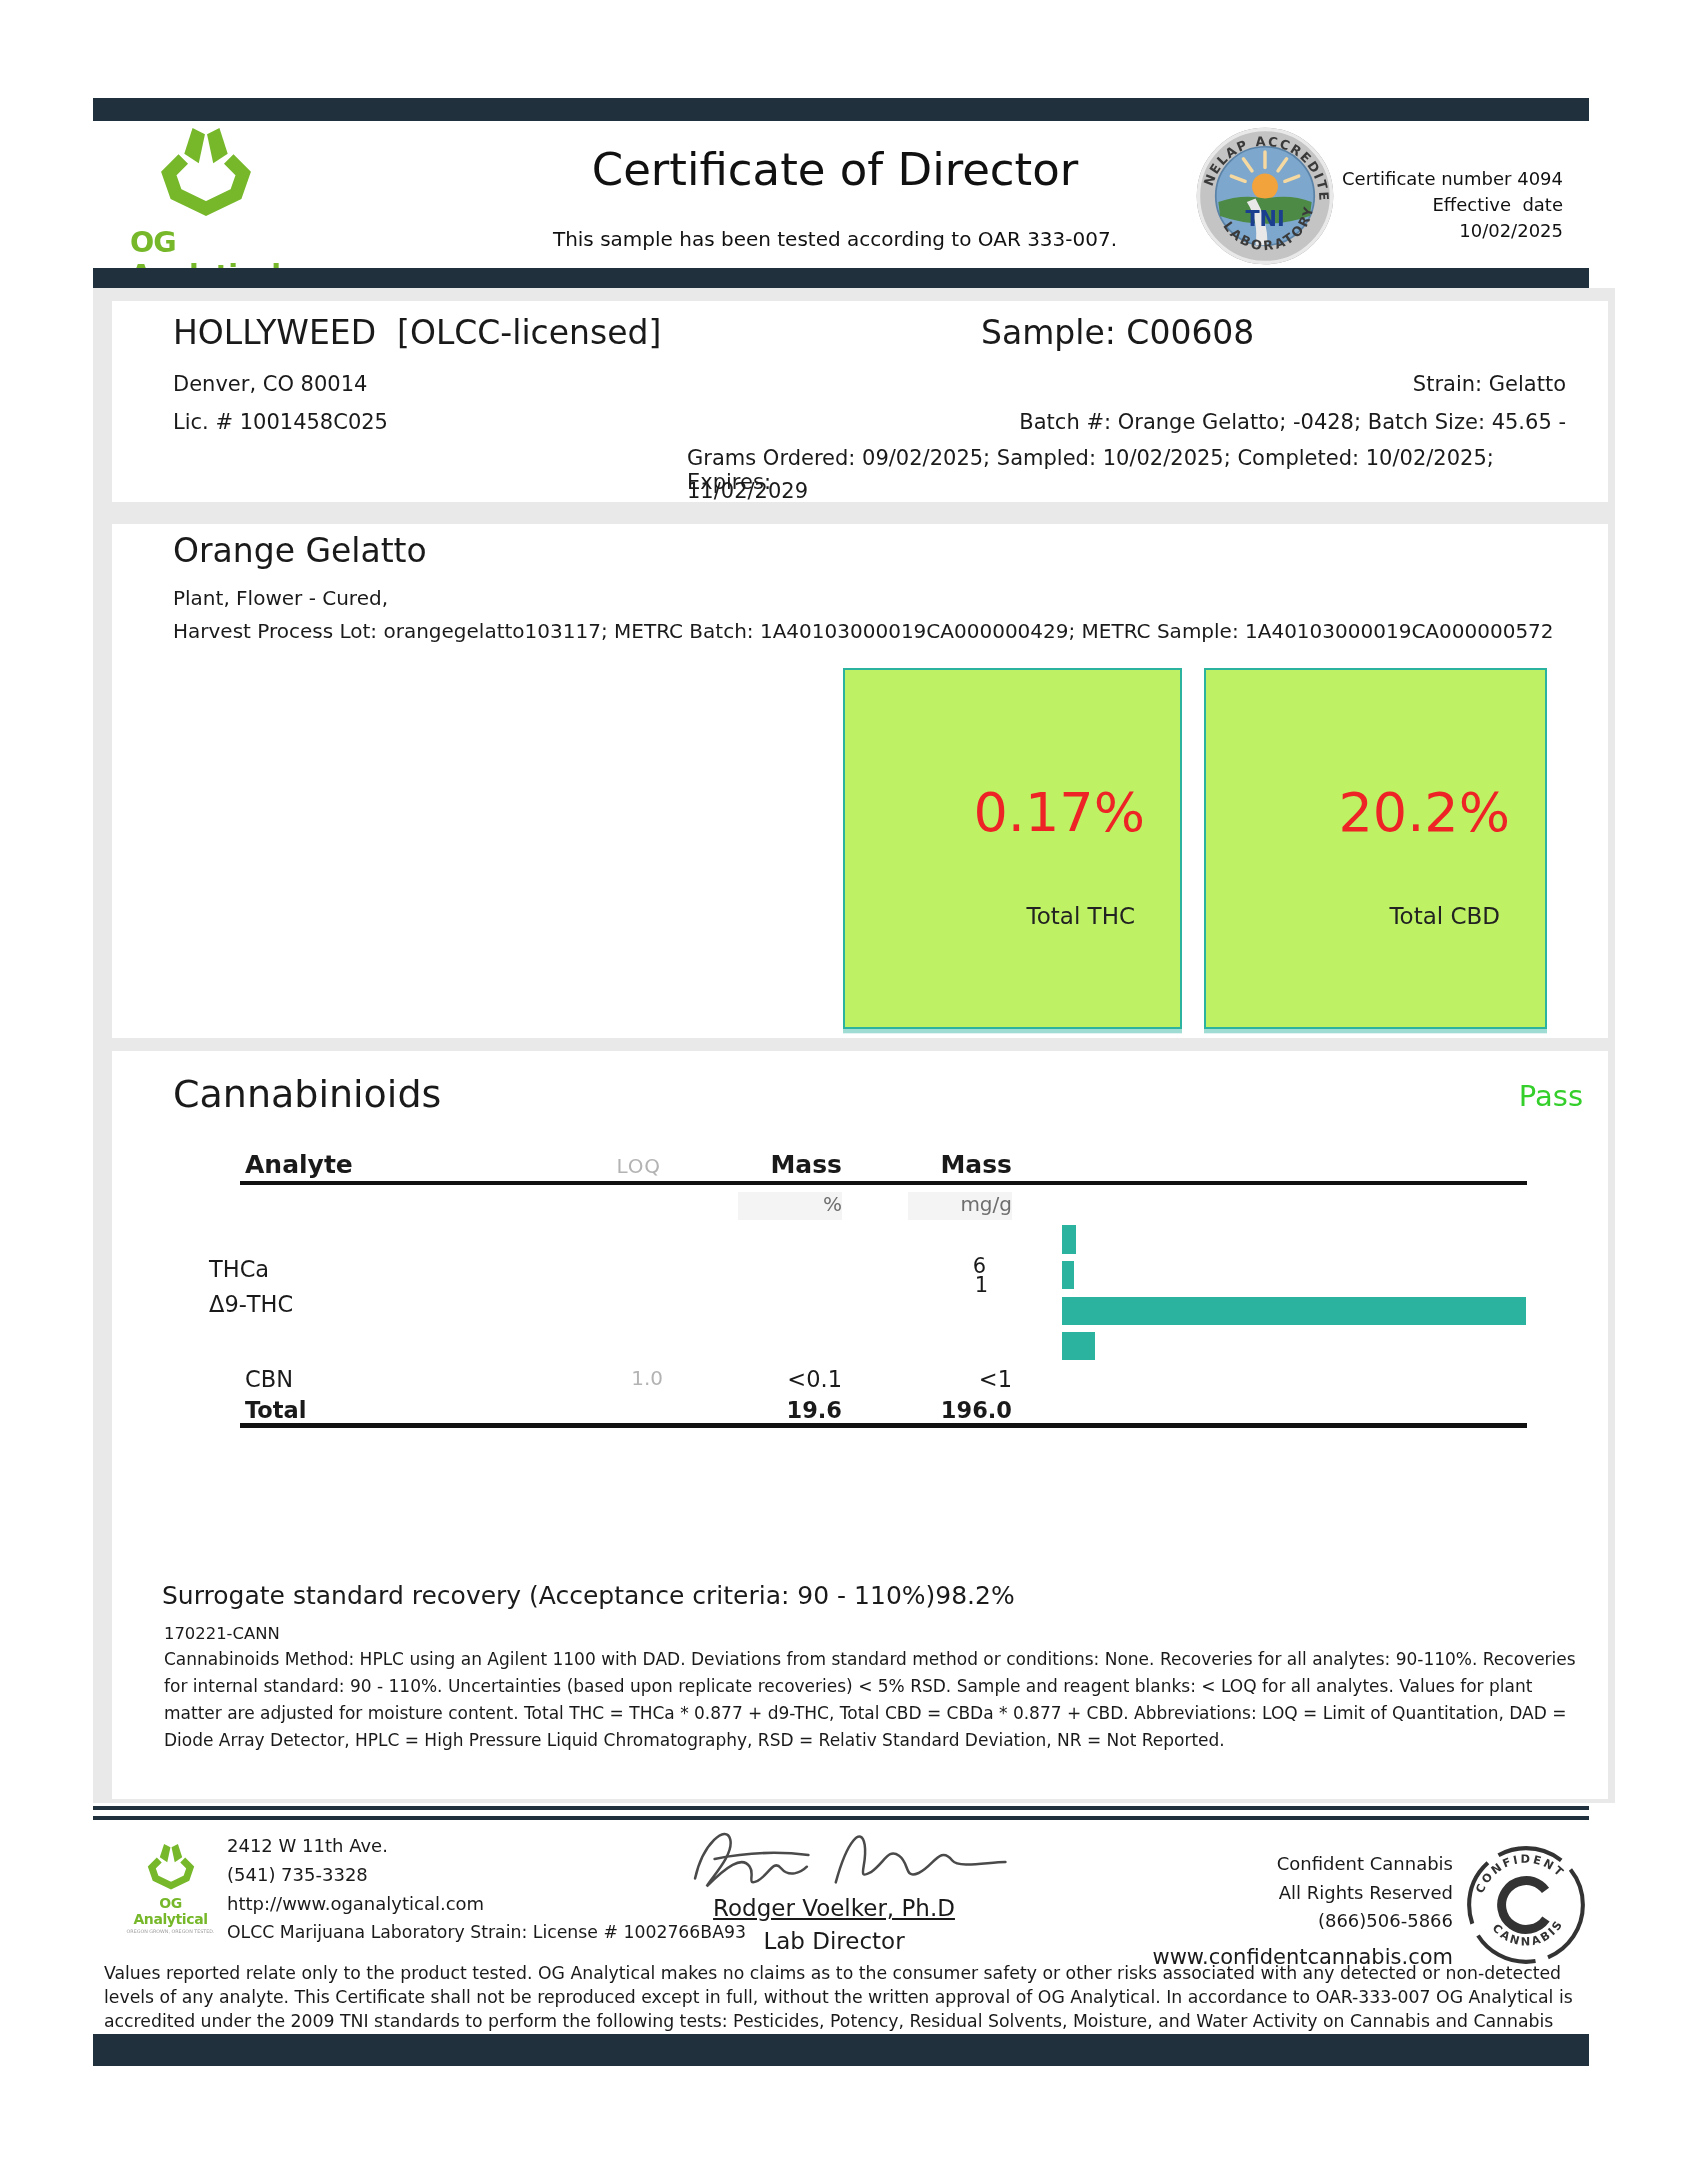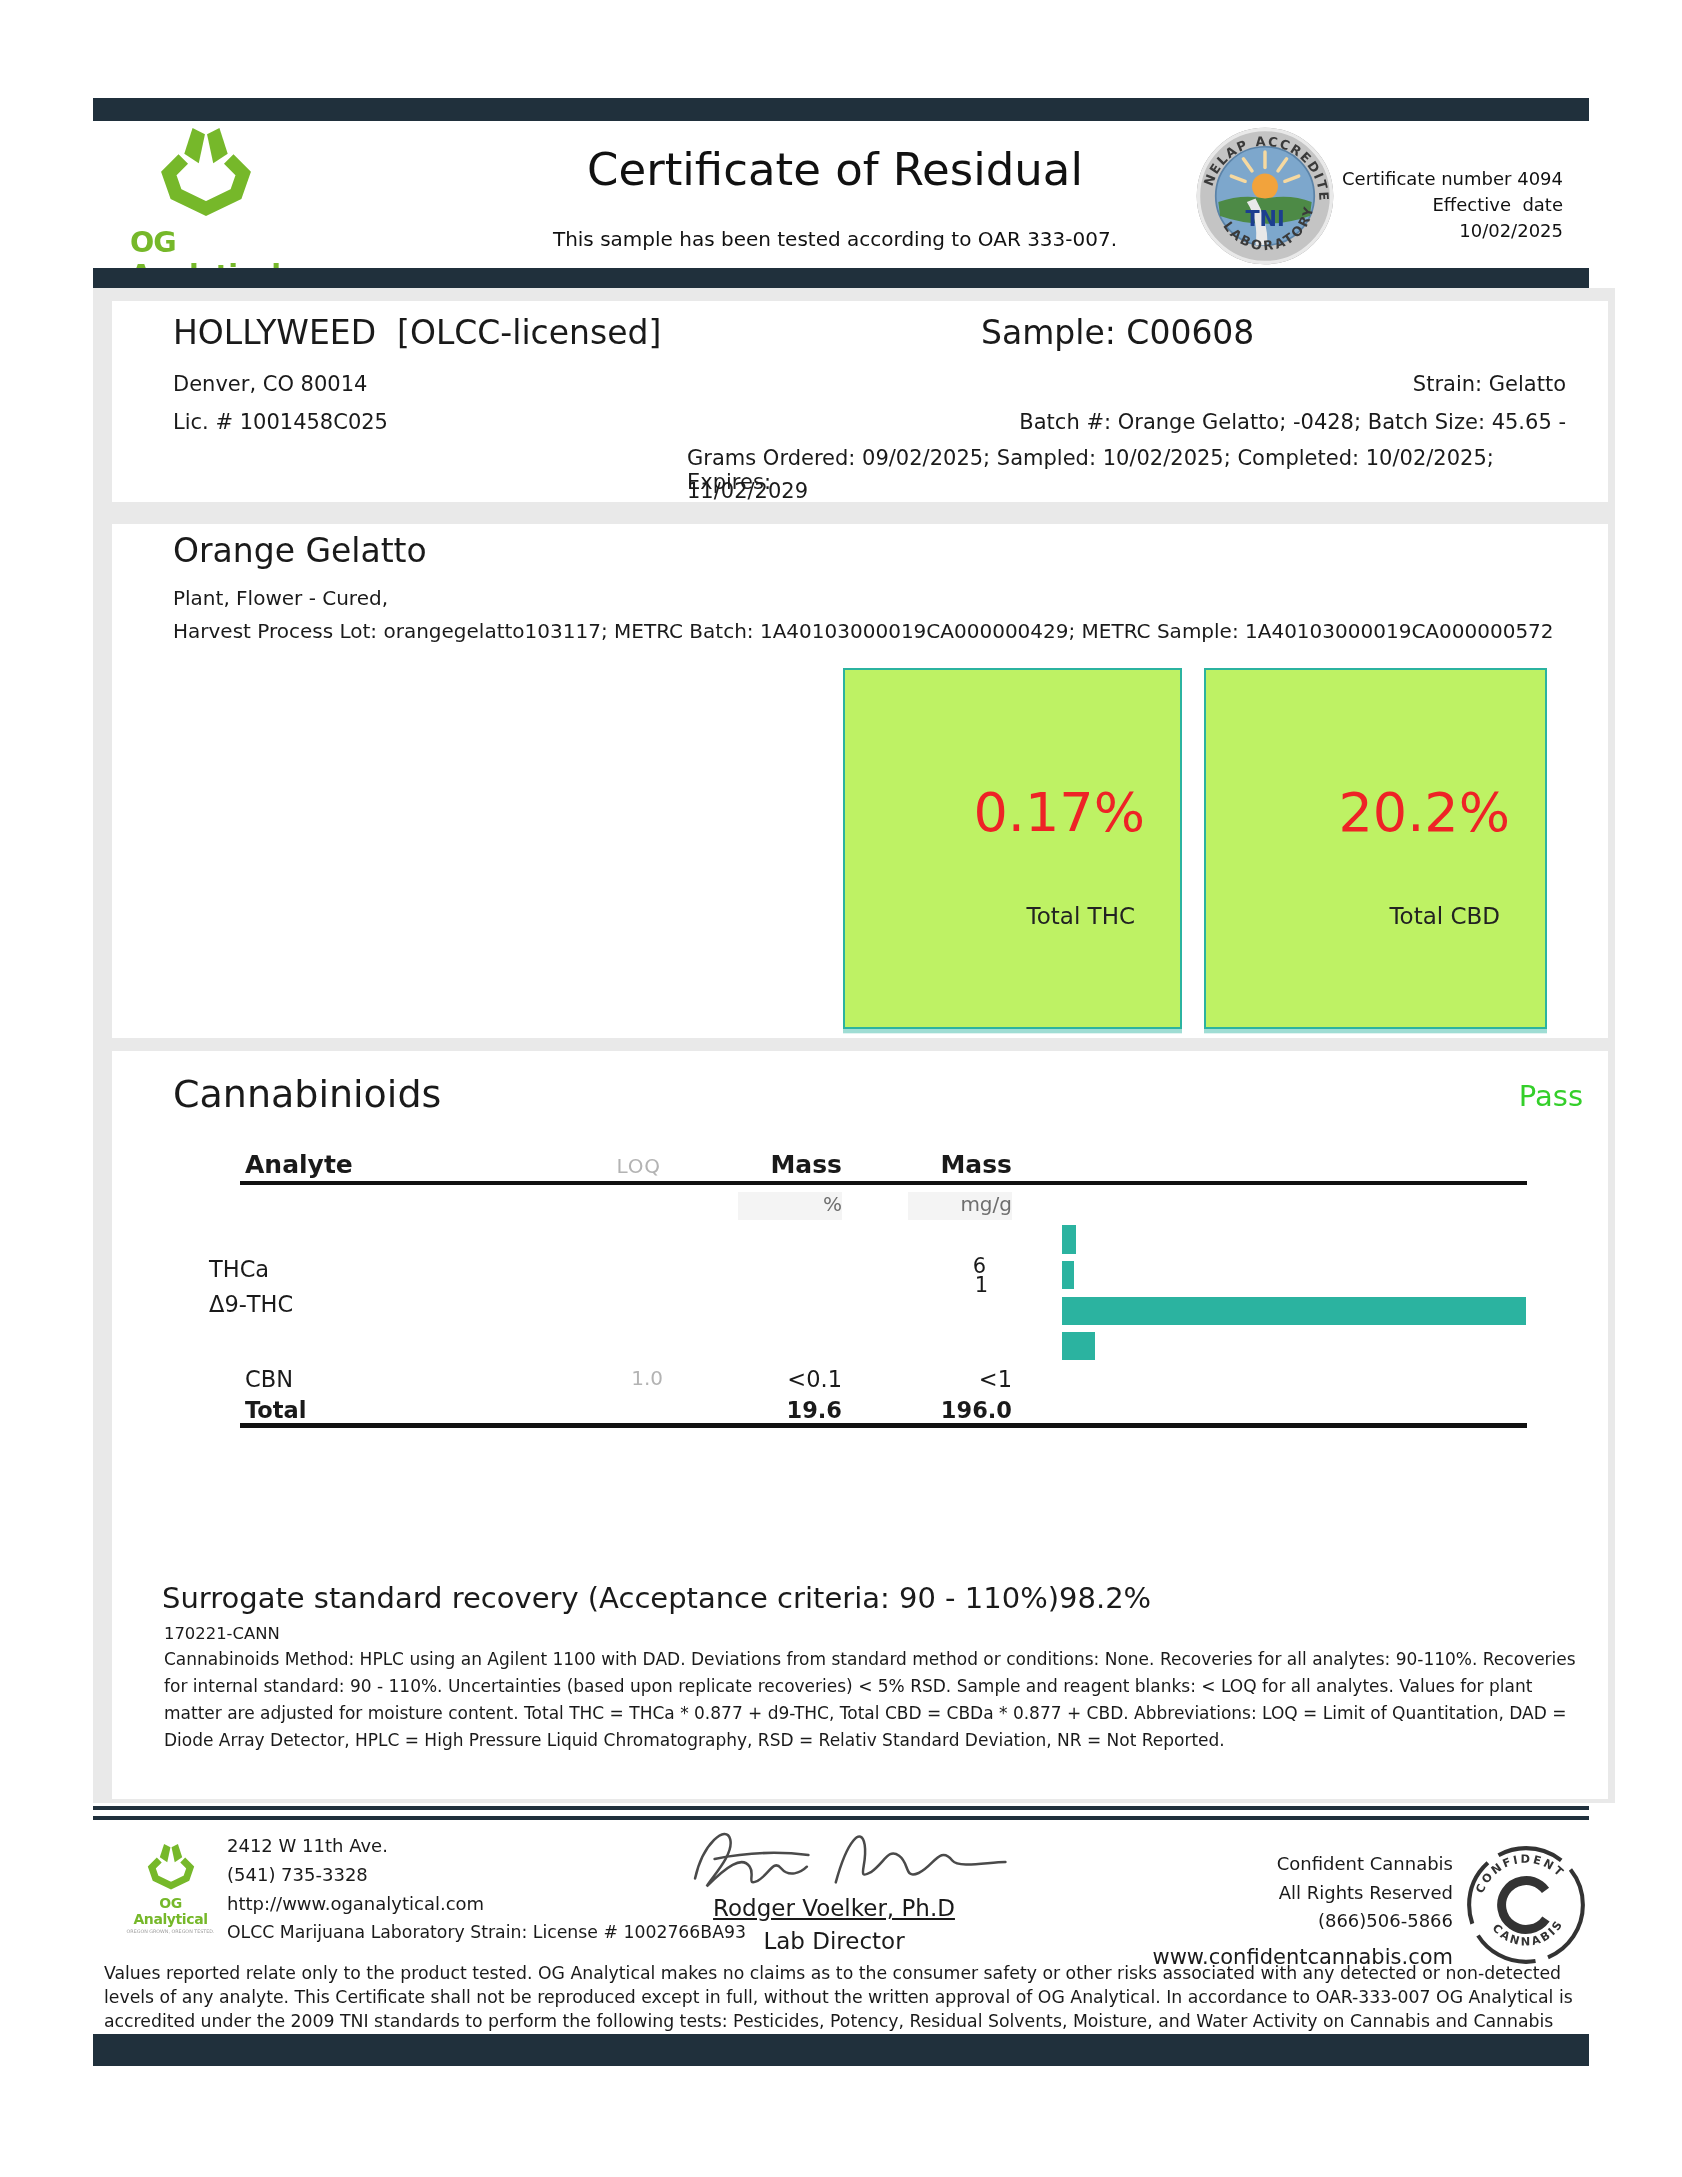--- a/index.html
+++ b/index.html
@@ -35,21 +35,21 @@
   <div class="abs" style="left:130px;top:128px;width:156px;">
     <svg width="104" height="93" viewBox="0 0 100 90" style="margin-left:24px;">
       <polygon points="37,0 49,6 43,34 29,25" fill="#76b82a"></polygon>
       <polygon points="63,0 51,6 57,34 71,25" fill="#76b82a"></polygon>
       <path d="M28,30 L14,44 L21,64 L50,78 L79,64 L86,44 L72,30" fill="none" stroke="#76b82a" stroke-width="13"></path>
     </svg>
     <div style="font-size:28.5px;font-weight:bold;color:#76b82a;letter-spacing:-0.9px;margin-top:1.7px;">OG Analytical</div>
     <div style="font-size:7.8px;color:#9a9a9a;letter-spacing:0.9px;margin-top:3.5px;">OREGON GROWN, OREGON TESTED.</div>
   </div>
 
-  <div class="abs" style="left:409px;top:143px;width:852px;text-align:center;font-size:45px;color:#111;">Certificate of Residual</div>
+  <div class="abs" style="left:409px;top:143px;width:852px;text-align:center;font-size:45px;color:#111;">Certificate of Director</div>
   <div class="abs" style="left:409px;top:227px;width:852px;text-align:center;font-size:20px;color:#111;">This sample has been tested according to OAR 333-007.</div>
 
   <div class="abs" style="left:1195px;top:126px;">
     <svg width="140" height="140" viewBox="0 0 162 162">
       <circle cx="81" cy="81" r="78" fill="#c4c4c4" stroke="#8f8f8f" stroke-width="2"></circle>
       <circle cx="81" cy="81" r="77" fill="none" stroke="#e9e9e9" stroke-width="4"></circle>
       <circle cx="81" cy="81" r="57" fill="#7da7cc" stroke="#5b83a8" stroke-width="2"></circle>
       <g>
         <circle cx="81" cy="70" r="15" fill="#f2a33c"></circle>
         <g stroke="#f6d9a0" stroke-width="4" stroke-linecap="round">
@@ -138,21 +138,21 @@
 
   <div class="rule" style="top:1423px;height:5.2px;"></div>
 
   <div id="bars">
       <div class="bar" style="left: 1062px; top: 1225px; height: 28.5px; width: 14px; background: rgb(43, 179, 160);"></div>
       <div class="bar" style="left: 1062px; top: 1261px; height: 28px; width: 12px; background: rgb(43, 179, 160);"></div>
       <div class="bar" style="left: 1062px; top: 1297px; height: 28px; width: 464px; background: rgb(43, 179, 160);"></div>
       <div class="bar" style="left: 1062px; top: 1332px; height: 28px; width: 33px; background: rgb(43, 179, 160);"></div>
     </div>
 
-  <div class="abs" style="left:162px;top:1581px;font-size:29px;">Surrogate standard recovery (Acceptance criteria: 90 - 110%)98.2%</div>
+  <div class="abs" style="left:162px;top:1581px;font-size:25px;">Surrogate standard recovery (Acceptance criteria: 90 - 110%)98.2%</div>
   <div class="abs" style="left:164px;top:1624px;font-size:16.4px;">170221-CANN</div>
   <div class="abs" style="left:164px;top:1646px;width:1431px;font-size:17px;line-height:27px;">Cannabinoids Method: HPLC using an Agilent 1100 with DAD. Deviations from standard method or conditions: None. Recoveries for all analytes: 90-110%. Recoveries for internal standard: 90 - 110%. Uncertainties (based upon replicate recoveries) &lt; 5% RSD. Sample and reagent blanks: &lt; LOQ for all analytes. Values for plant matter are adjusted for moisture content. Total THC = THCa * 0.877 + d9-THC, Total CBD = CBDa * 0.877 + CBD. Abbreviations: LOQ = Limit of Quantitation, DAD = Diode Array Detector, HPLC = High Pressure Liquid Chromatography, RSD = Relativ Standard Deviation, NR = Not Reported.</div>
 
   <div class="navybar" style="top:1806px;height:3.5px;"></div>
   <div class="navybar" style="top:1816px;height:3.5px;"></div>
 
   <div class="abs" style="left:121px;top:1844px;width:99px;text-align:center;">
     <svg width="54" height="48" viewBox="0 0 100 90">
       <polygon points="37,0 49,6 43,34 29,25" fill="#76b82a"></polygon>
       <polygon points="63,0 51,6 57,34 71,25" fill="#76b82a"></polygon>

